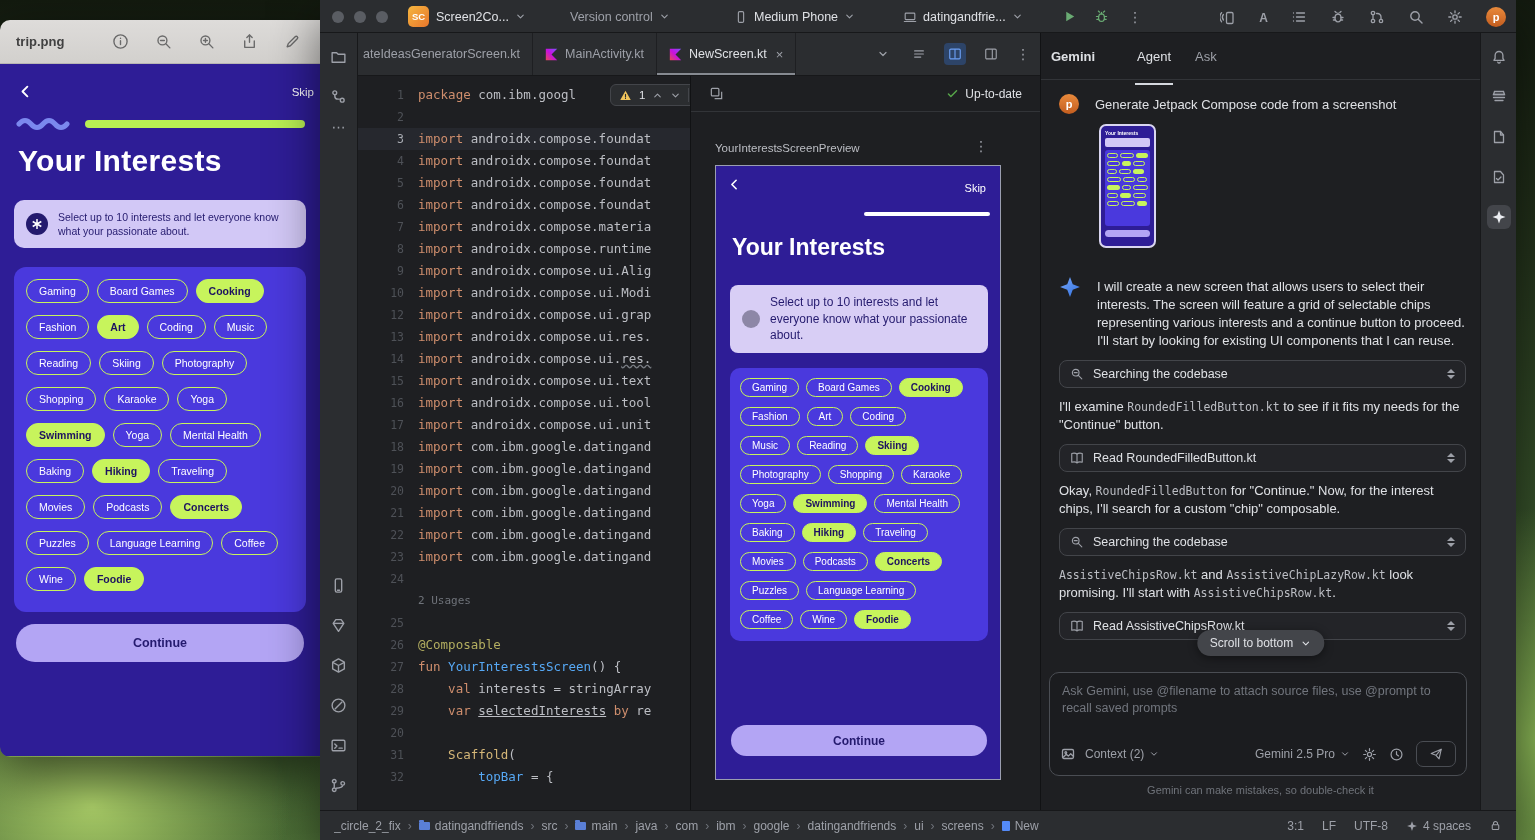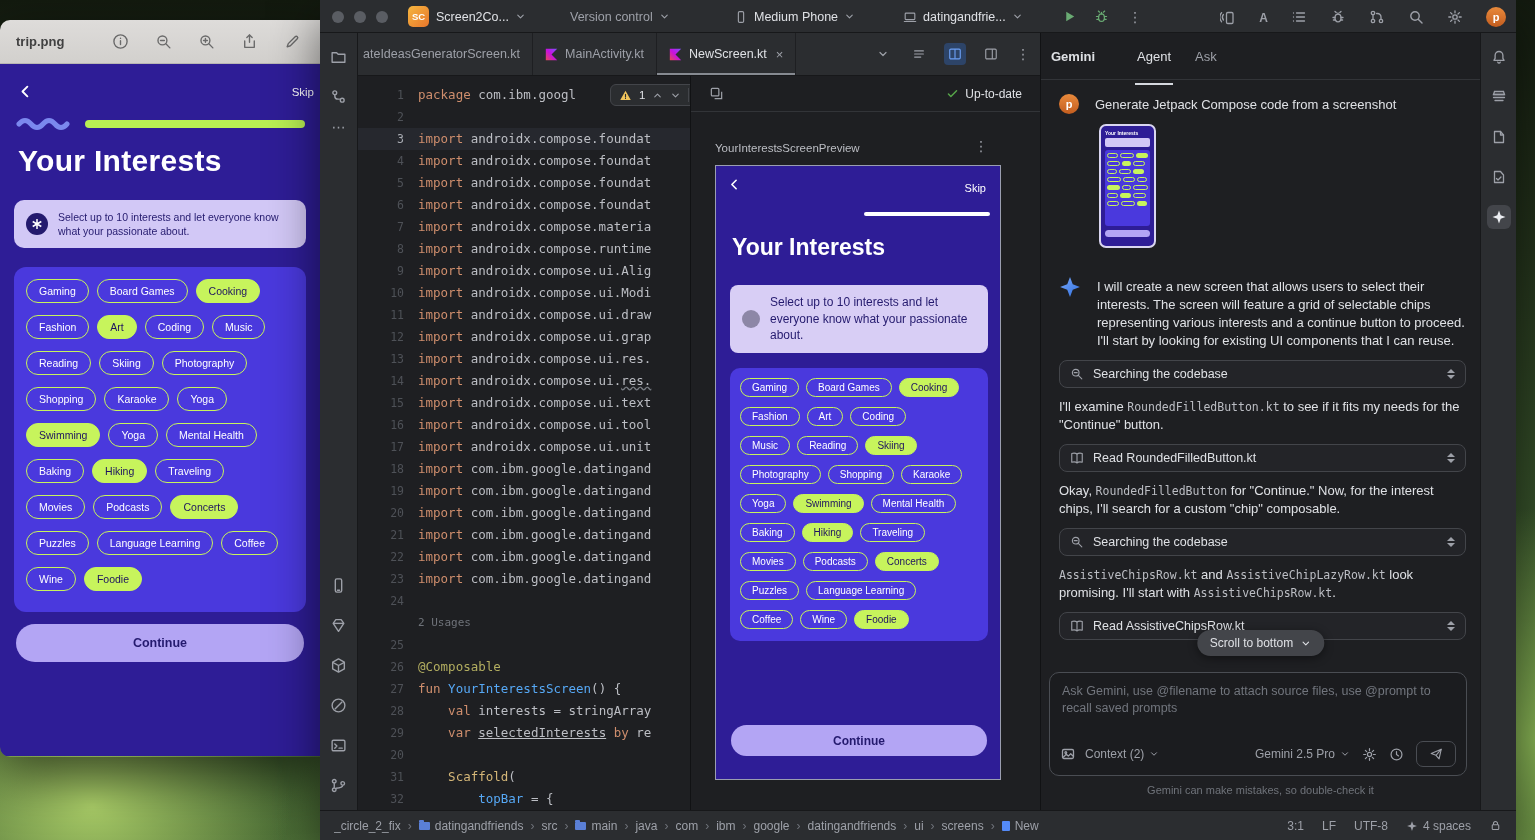--- a/index.html
+++ b/index.html
@@ -23,21 +23,21 @@
   .m-wave{position:absolute;left:16px;top:52px}
   .m-bar{position:absolute;left:85px;top:56px;width:220px;height:8px;border-radius:4px;background:#b9ef53}
   .m-title{position:absolute;left:18px;top:80px;font-size:30px;font-weight:800;letter-spacing:.3px;color:#fff}
   .m-card{position:absolute;left:14px;top:136px;width:292px;height:48px;border-radius:10px;background:#d2c8f6;display:flex;align-items:center;gap:10px;padding:0 12px;color:#241a6e}
   .m-card-txt{font-size:10.5px;line-height:1.35;font-weight:500}
   .star-circle{flex:none;width:22px;height:22px;border-radius:50%;background:#241a6e;display:flex;align-items:center;justify-content:center}
   .m-panel{position:absolute;left:14px;top:203px;width:292px;height:345px;border-radius:12px;background:#4a39dd;padding:12px;overflow:hidden}
   .m-continue{position:absolute;left:16px;top:560px;width:288px;height:38px;border-radius:999px;background:#b3a5f4;color:#241a6e;font-weight:700;font-size:12.5px;display:flex;align-items:center;justify-content:center}
   .chip-row{display:flex;gap:8px;margin-bottom:12px}
   .chip{padding:5px 12px;border:1.5px solid #c7f45c;border-radius:999px;font-size:10.5px;color:#fff;white-space:nowrap}
-  .chip.sel{background:#c7f45c;border-color:#c7f45c;color:#1d1260;font-weight:400}
+  .chip.sel{background:#c7f45c;border-color:#c7f45c;color:#1d1260;font-weight:700}
   #preview-chips .chip-row{gap:7px;margin-bottom:10px}
   #preview-chips .chip{padding:3px 11px;font-size:10px;border-width:1.2px}
   
   #ide{position:absolute;left:320px;top:0;width:1196px;height:840px;background:#1e1f22;border-radius:0 0 8px 0;box-shadow:0 18px 50px rgba(0,0,0,.55)}
   .titlebar{position:absolute;left:0;top:0;width:100%;height:33px;background:#2b2d30;border-bottom:1px solid #17181a}
   .tl-group{position:absolute;left:12px;top:0;height:33px;display:flex;align-items:center;gap:10px}
   .tl{width:12px;height:12px;border-radius:50%;background:#5a5d63}
   .app-badge{position:absolute;left:88px;top:6px;width:21px;height:21px;border-radius:5px;background:linear-gradient(135deg,#f5b63f,#e8762c);color:#fff;font-size:9.5px;font-weight:700;display:flex;align-items:center;justify-content:center}
   .tb-item{position:absolute;top:0;height:33px;display:flex;align-items:center;gap:6px;font-size:12.5px;color:#dfe1e5}
   .tb-item.dim{color:#9da0a8}
@@ -541,24 +541,20 @@
           </div>
           <div class="code-row">
             <span class="gutter">9</span>
             <span class="code"><span class="sg-k">import </span><span class="sg-p">androidx.compose.ui.Alig</span></span>
           </div>
           <div class="code-row">
             <span class="gutter">10</span>
             <span class="code"><span class="sg-k">import </span><span class="sg-p">androidx.compose.ui.Modi</span></span>
           </div>
           <div class="code-row">
-            <span class="gutter">11</span>
-            <span class="code"><span class="sg-k">import </span><span class="sg-p">androidx.compose.ui.draw</span></span>
-          </div>
-          <div class="code-row">
             <span class="gutter">12</span>
             <span class="code"><span class="sg-k">import </span><span class="sg-p">androidx.compose.ui.grap</span></span>
           </div>
           <div class="code-row">
             <span class="gutter">13</span>
             <span class="code"><span class="sg-k">import </span><span class="sg-p">androidx.compose.ui.res.</span></span>
           </div>
           <div class="code-row">
             <span class="gutter">14</span>
             <span class="code"><span class="sg-k">import </span><span class="sg-p">androidx.compose.ui.</span><span class="sg-pu">res.</span></span>

